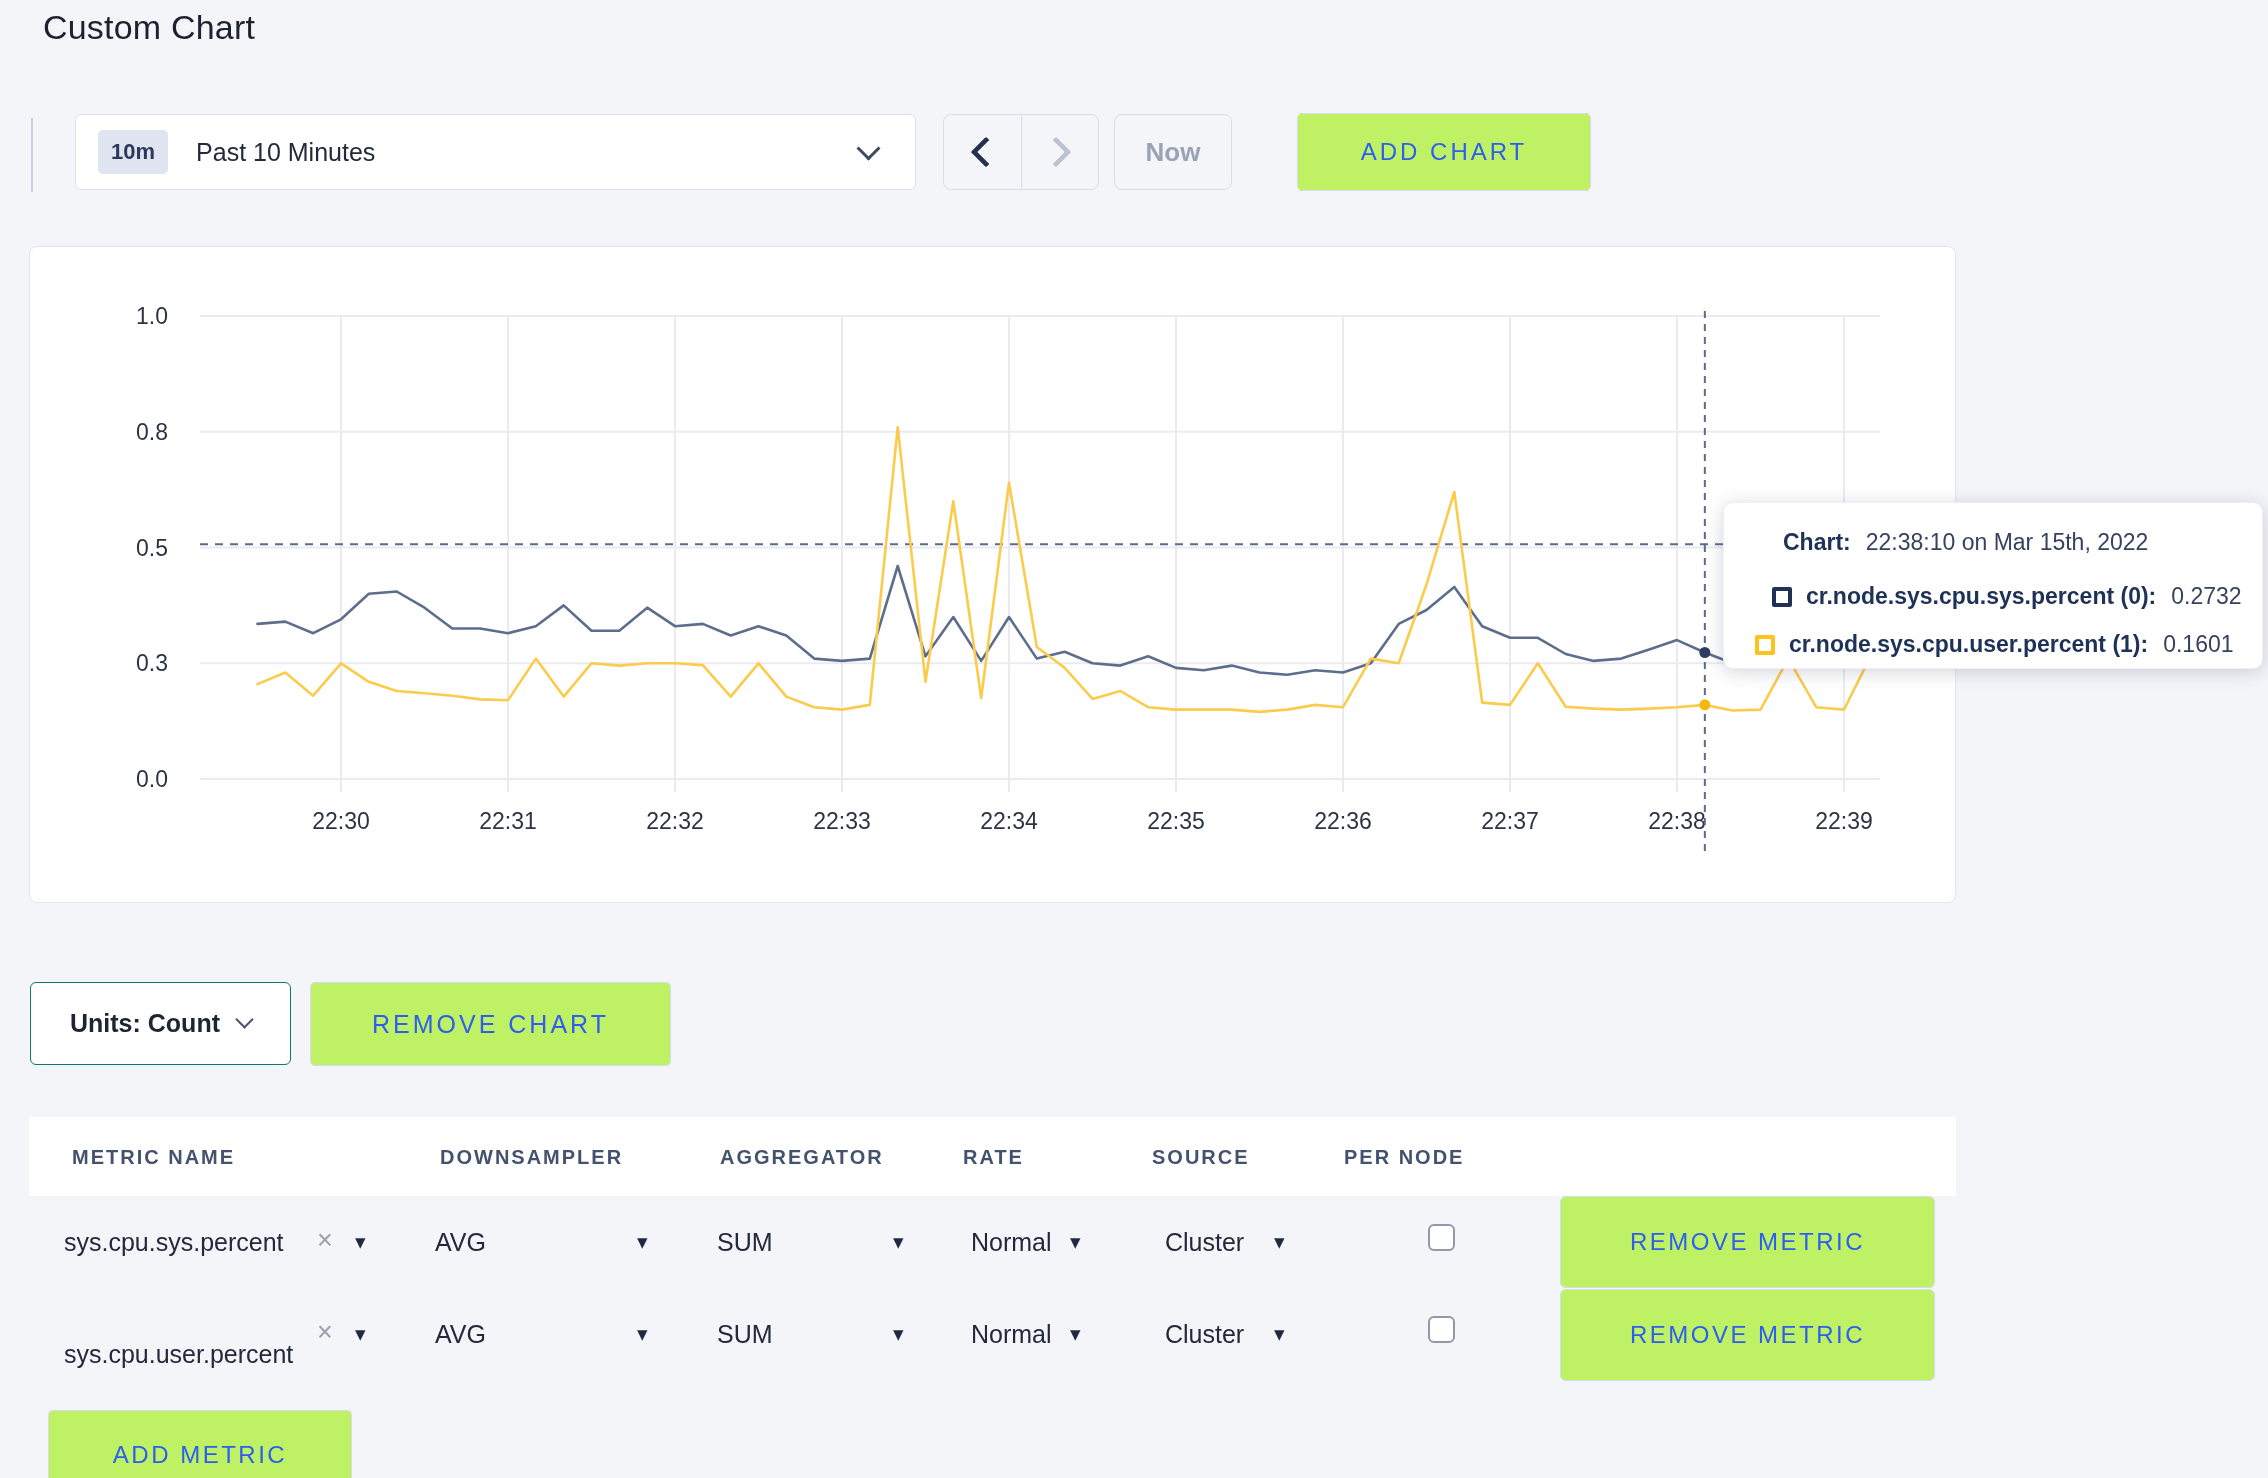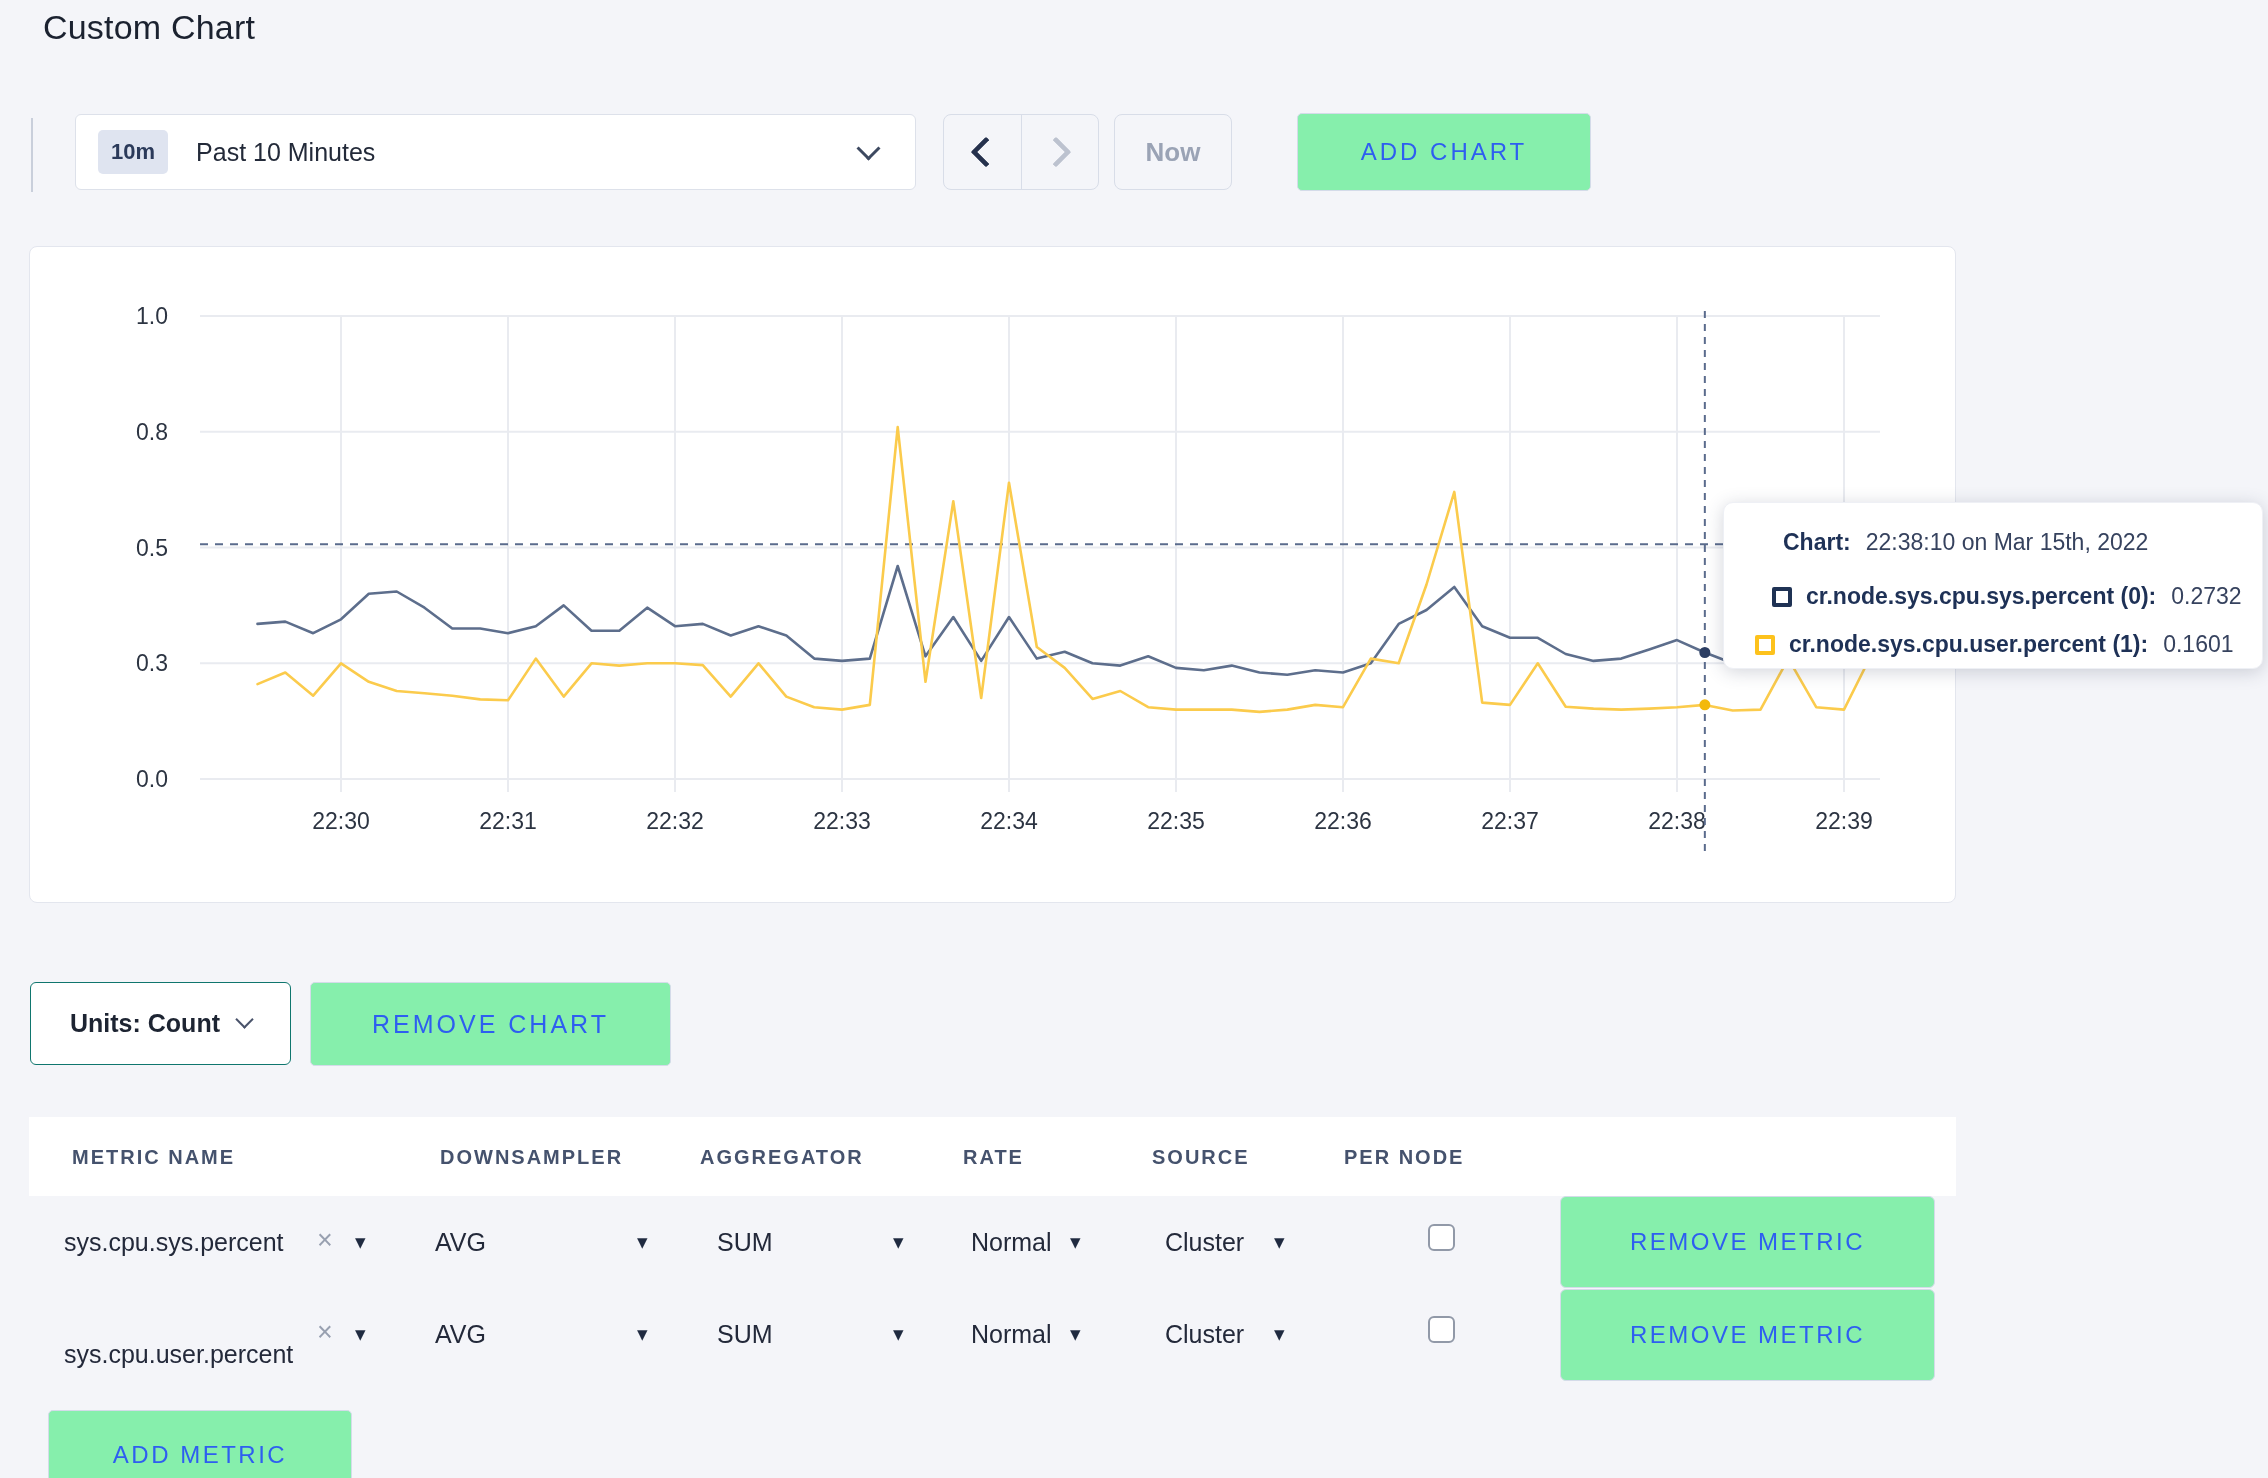--- a/index.html
+++ b/index.html
@@ -30,21 +30,21 @@
   .nav-half{flex:1;display:flex;align-items:center;justify-content:center;cursor:pointer;}
   #next-button{border-left:1px solid #d8dde8;}
   .chev-left{width:17px;height:17px;border-left:5px solid #25314d;border-bottom:5px solid #25314d;
     transform:rotate(45deg);border-radius:2px;margin-left:8px;}
   .chev-right{width:17px;height:17px;border-right:5px solid #bcc2cf;border-top:5px solid #bcc2cf;
     transform:rotate(45deg);border-radius:2px;margin-right:8px;}
   #now-button{left:1114px;top:114px;width:118px;height:76px;border:1px solid #d8dde8;border-radius:8px;
     display:flex;align-items:center;justify-content:center;font-size:26px;font-weight:600;color:#9aa3b5;
     box-sizing:border-box;cursor:pointer;}
   .blue-outline-btn{
-    background:#86efac;border:1px solid #d4dbe9;border-radius:5px;color:#2e5ef0;
+    background:#bef264;border:1px solid #d4dbe9;border-radius:5px;color:#2e5ef0;
     display:flex;align-items:center;justify-content:center;
     font-size:24px;font-weight:500;letter-spacing:3px;cursor:pointer;box-sizing:border-box;
   }
   #add-chart-button{left:1297px;top:113px;width:294px;height:78px;}
   
   #chart-card{left:29px;top:246px;width:1927px;height:657px;background:#fff;
     border:1px solid #e3e6ee;border-radius:8px;box-sizing:border-box;}
   #plot{position:absolute;left:0;top:0;}
   
   #chart-tooltip{left:1723px;top:502px;width:538px;height:165px;background:#fff;border-radius:10px;
@@ -162,21 +162,21 @@
 
 <div class="abs" id="units-select">
   <span class="lbl">Units: Count</span>
   <span class="chevron-down"></span>
 </div>
 <div class="abs blue-outline-btn" id="remove-chart-button">REMOVE CHART</div>
 
 <div class="abs" id="table-header-band"></div>
 <span class="th" style="left:72px">METRIC NAME</span>
 <span class="th" style="left:440px">DOWNSAMPLER</span>
-<span class="th" style="left:700px">AGGREGATOR</span>
+<span class="th" style="left:720px">AGGREGATOR</span>
 <span class="th" style="left:963px">RATE</span>
 <span class="th" style="left:1152px">SOURCE</span>
 <span class="th" style="left:1344px">PER NODE</span>
 
 <div>
   <span class="cell" style="left:64px;top:1228px">sys.cpu.sys.percent</span>
   <span class="cell x-icon" style="left:317px;top:1225px">×</span>
   <span class="cell tri-icon" style="left:355px;top:1230px">▾</span>
   <span class="cell" style="left:435px;top:1228px">AVG</span>
   <span class="cell tri-icon" style="left:637px;top:1230px">▾</span>

